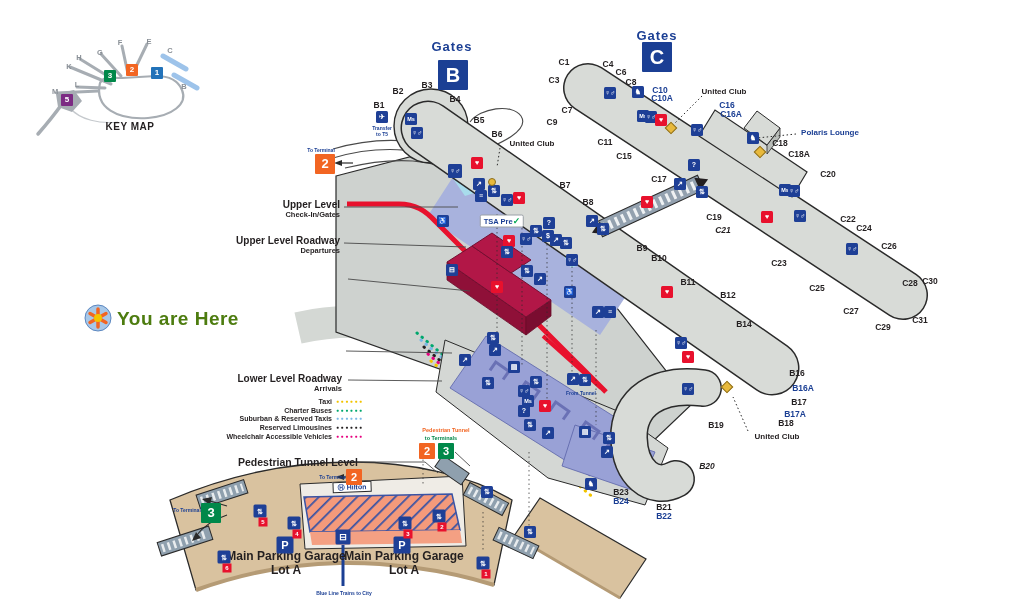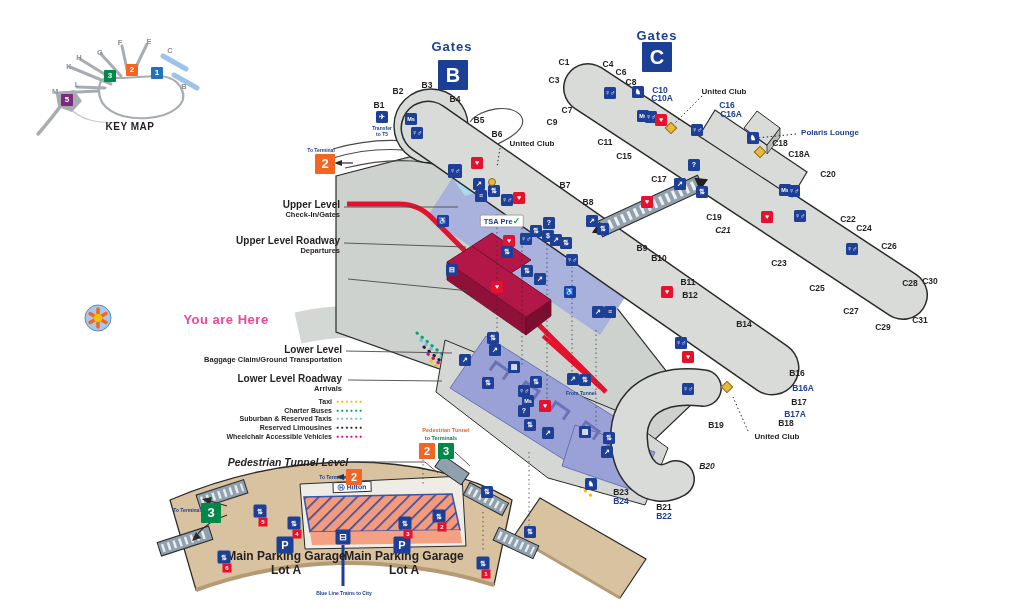--- a/index.html
+++ b/index.html
@@ -6,21 +6,21 @@
   #stage{position:relative;width:1014px;height:607px;background:#fff;overflow:hidden;
          font-family:"Liberation Sans", sans-serif;}
   #mapsvg{position:absolute;left:0;top:0;}
   #overlay{position:absolute;left:0;top:0;width:1014px;height:607px;}
   #overlay > div{position:absolute;}
   .gate{transform:translate(-50%,-50%);font-size:8.5px;font-weight:bold;color:#231f20;white-space:nowrap;}
   .gate.navy{color:#1b3f94;}
   .txt{transform:translate(-50%,-50%);white-space:nowrap;text-align:center;}
   .t-black{font-size:8px;font-weight:bold;color:#231f20;}
   .t-navy{font-size:8px;font-weight:bold;color:#1b3f94;}
-  .t-big{font-size:13px;font-weight:bold;color:#ec4899;letter-spacing:.5px;margin-left:48px;}
+  .t-big{font-size:19px;font-weight:bold;color:#4d7c0f;letter-spacing:.5px;}
   .t-head{font-size:10.5px;font-weight:bold;color:#231f20;}
   .t-gates{font-size:13px;font-weight:bold;color:#1b3f94;letter-spacing:1px;}
   .t-tiny-navy{font-size:5px;font-weight:bold;color:#1b3f94;white-space:pre-line;line-height:1.2;}
   .t-tiny-orange{font-size:5.5px;font-weight:bold;color:#f26522;}
   .t-tiny-green{font-size:5.5px;font-weight:bold;color:#00884a;}
   .t-parking{font-size:12px;font-weight:bold;color:#231f20;white-space:pre-line;line-height:1.2;}
   .tsa{font-size:7.5px;font-weight:bold;color:#1b3f94;background:#fff;border:1px solid #9aa0a6;
        border-radius:2px;padding:0 3px;line-height:10px;}
   .tsa .sfx{color:#00a651;font-size:9px;}
   .hilton{font-size:7px;font-weight:bold;color:#1b3f94;background:#fff;border:1px solid #2a2a2a;
@@ -267,21 +267,21 @@
       <div class="gate" style="left: 398px; top: 91px;">B2</div>
       <div class="gate" style="left: 427px; top: 85px;">B3</div>
       <div class="gate" style="left: 455px; top: 99px;">B4</div>
       <div class="gate" style="left: 479px; top: 120px;">B5</div>
       <div class="gate" style="left: 497px; top: 134px;">B6</div>
       <div class="gate" style="left: 565px; top: 185px;">B7</div>
       <div class="gate" style="left: 588px; top: 202px;">B8</div>
       <div class="gate" style="left: 642px; top: 248px;">B9</div>
       <div class="gate" style="left: 659px; top: 258px;">B10</div>
       <div class="gate" style="left: 688px; top: 282px;">B11</div>
-      <div class="gate" style="left: 690px; top: 295px;">B12</div>
+      <div class="gate" style="left: 728px; top: 295px;">B12</div>
       <div class="gate" style="left: 744px; top: 324px;">B14</div>
       <div class="gate" style="left: 797px; top: 373px;">B16</div>
       <div class="gate navy" style="left: 803px; top: 388px;">B16A</div>
       <div class="gate" style="left: 799px; top: 402px;">B17</div>
       <div class="gate navy" style="left: 795px; top: 414px;">B17A</div>
       <div class="gate" style="left: 770px; top: 423px; padding-left: 32px;">B18</div>
       <div class="gate" style="left: 716px; top: 425px;">B19</div>
       <div class="gate" style="left: 707px; top: 466px; font-style: italic;">B20</div>
       <div class="gate" style="left: 621px; top: 492px;">B23</div>
       <div class="gate navy" style="left: 621px; top: 501px;">B24</div>
@@ -323,21 +323,21 @@
       <div class="txt t-black" style="left: 777px; top: 436px;">United Club</div>
       <div class="txt t-navy" style="left: 830px; top: 132px;">Polaris Lounge</div>
       <div class="txt t-big" style="left: 178px; top: 319px;">You are Here</div>
       <div class="txt tsa" style="left: 502px; top: 221px;">TSA Pre<span class="sfx">✓</span></div>
       <div class="txt t-tiny-navy" style="left: 581px; top: 393px;">From Tunnel</div>
       <div class="txt t-tiny-navy" style="left: 382px; top: 131px;">Transfer
 to T5</div>
       <div class="txt t-tiny-navy" style="left: 321px; top: 150px;">To Terminal</div>
       <div class="txt t-tiny-navy" style="left: 333px; top: 477px;">To Terminal</div>
       <div class="txt t-tiny-navy" style="left: 187px; top: 510px;">To Terminal</div>
-      <div class="txt t-head" style="left: 288px; top: 462px; font-style: italic;">Pedestrian Tunnel Level</div>
+      <div class="txt t-head" style="left: 298px; top: 462px;">Pedestrian Tunnel Level</div>
       <div class="txt t-tiny-orange" style="left: 446px; top: 430px;">Pedestrian Tunnel</div>
       <div class="txt t-tiny-green" style="left: 441px; top: 438px;">to Terminals</div>
       <div class="txt t-parking" style="left: 286px; top: 563px;">Main Parking Garage
 Lot A</div>
       <div class="txt t-parking" style="left: 404px; top: 563px;">Main Parking Garage
 Lot A</div>
       <div class="txt t-tiny-navy" style="left: 344px; top: 593px;">Blue Line Trains to City</div>
       <div class="txt hilton" style="left: 352px; top: 487px;">Ⓗ Hilton</div>
       <div class="badge" style="left: 325px; top: 164px; height: 20px; width: 20px; line-height: 20px; font-size: 13px; background: rgb(242, 101, 34);">2</div>
       <div class="badge" style="left: 354px; top: 477px; height: 16px; width: 16px; line-height: 16px; font-size: 11px; background: rgb(242, 101, 34);">2</div>
@@ -448,22 +448,18 @@
       <div class="icon navy" style="left: 483px; top: 563px; height: 13px; width: 13px; line-height: 13px; font-size: 7px;">⇅</div>
       <div class="badge pk" style="left: 486px; top: 574px; background: rgb(232, 17, 45);">1</div>
       <div class="side" style="right: 674px; top: 200px;">
         <div class="side-t">Upper Level</div>
         <div class="side-s">Check-In/Gates</div>
       </div>
       <div class="side" style="right: 674px; top: 236px;">
         <div class="side-t">Upper Level Roadway</div>
         <div class="side-s">Departures</div>
       </div>
-      <div class="side" style="right: 672px; top: 345px;">
-        <div class="side-t">Lower Level</div>
-        <div class="side-s">Baggage Claim/Ground Transportation</div>
-      </div>
       <div class="side" style="right: 672px; top: 374px;">
         <div class="side-t">Lower Level Roadway</div>
         <div class="side-s">Arrivals</div>
       </div>
     </div>
 </div>
 
 </body></html>

